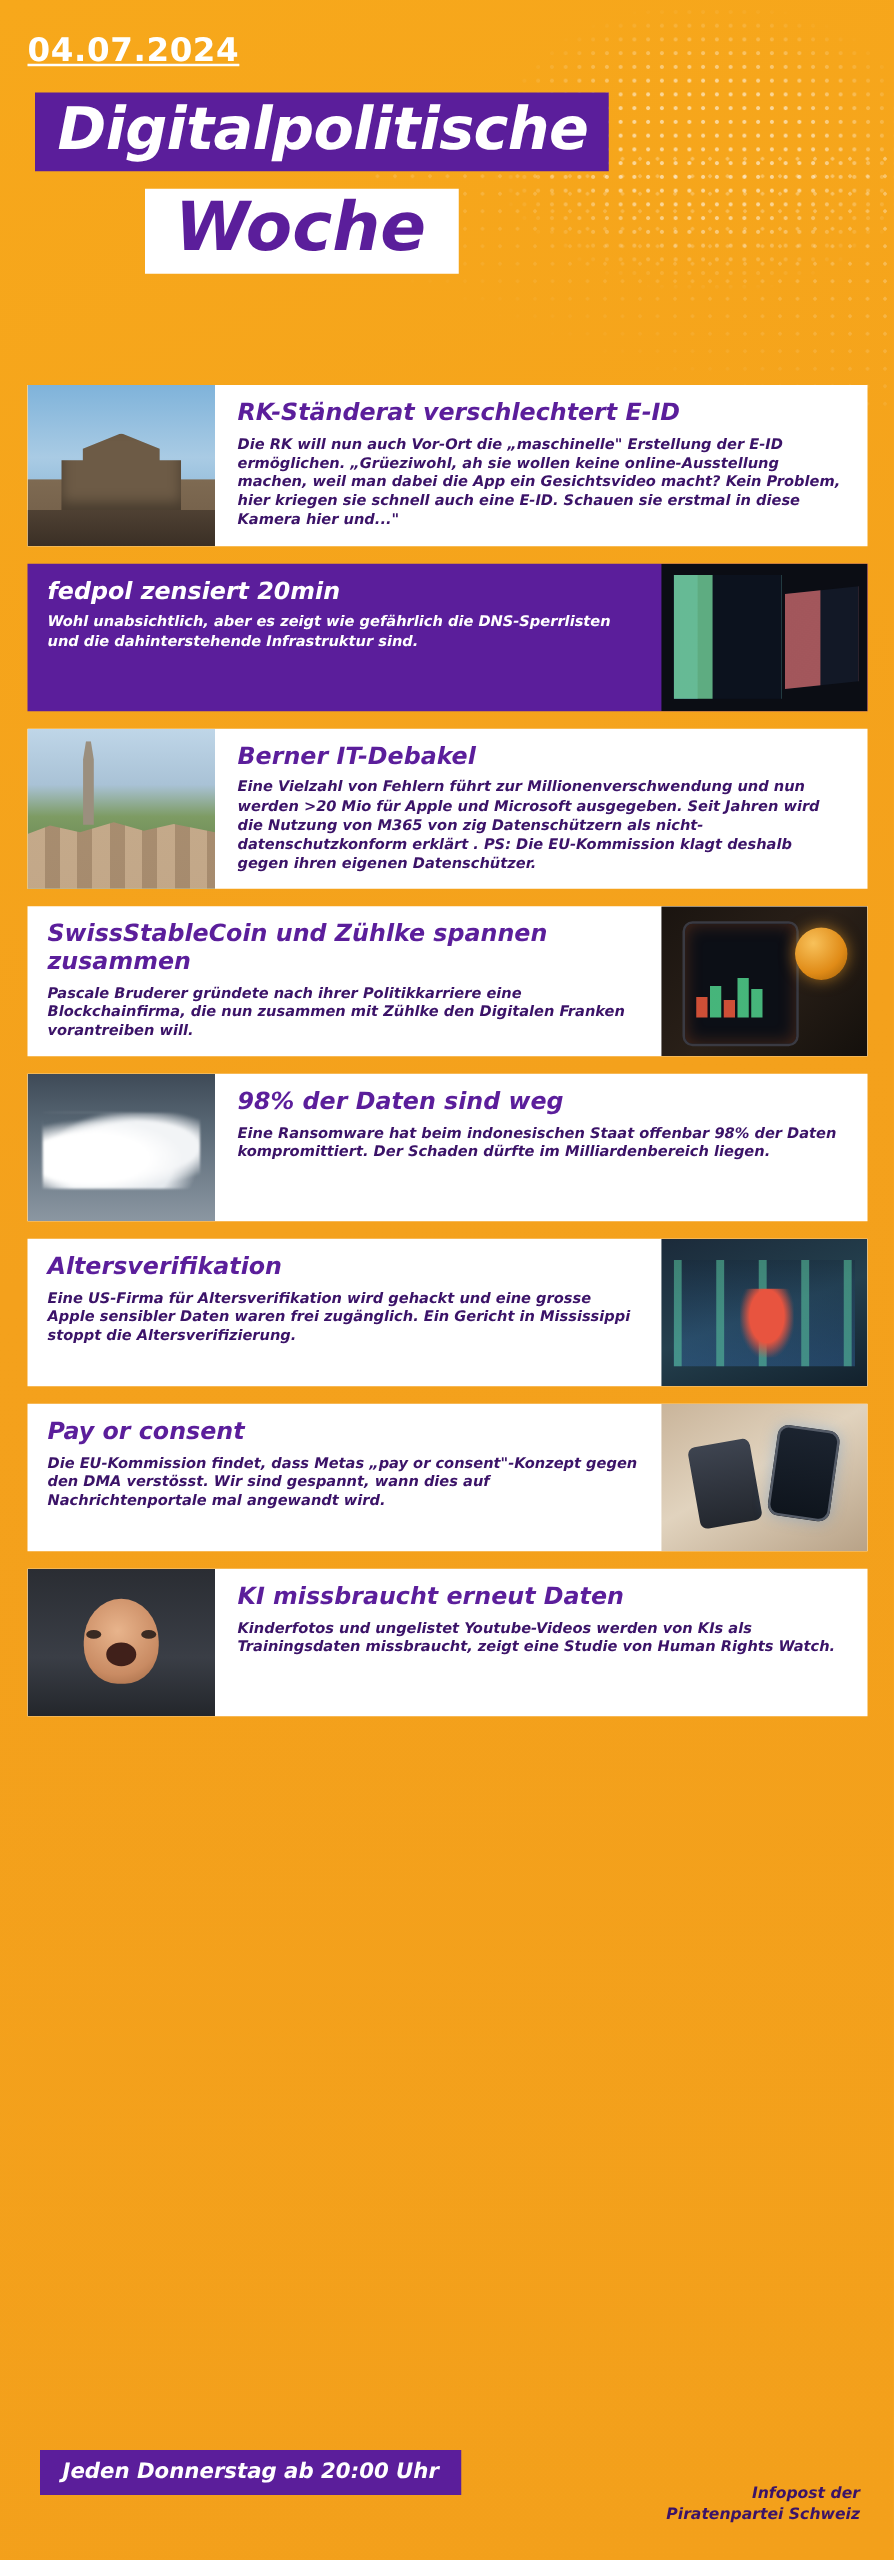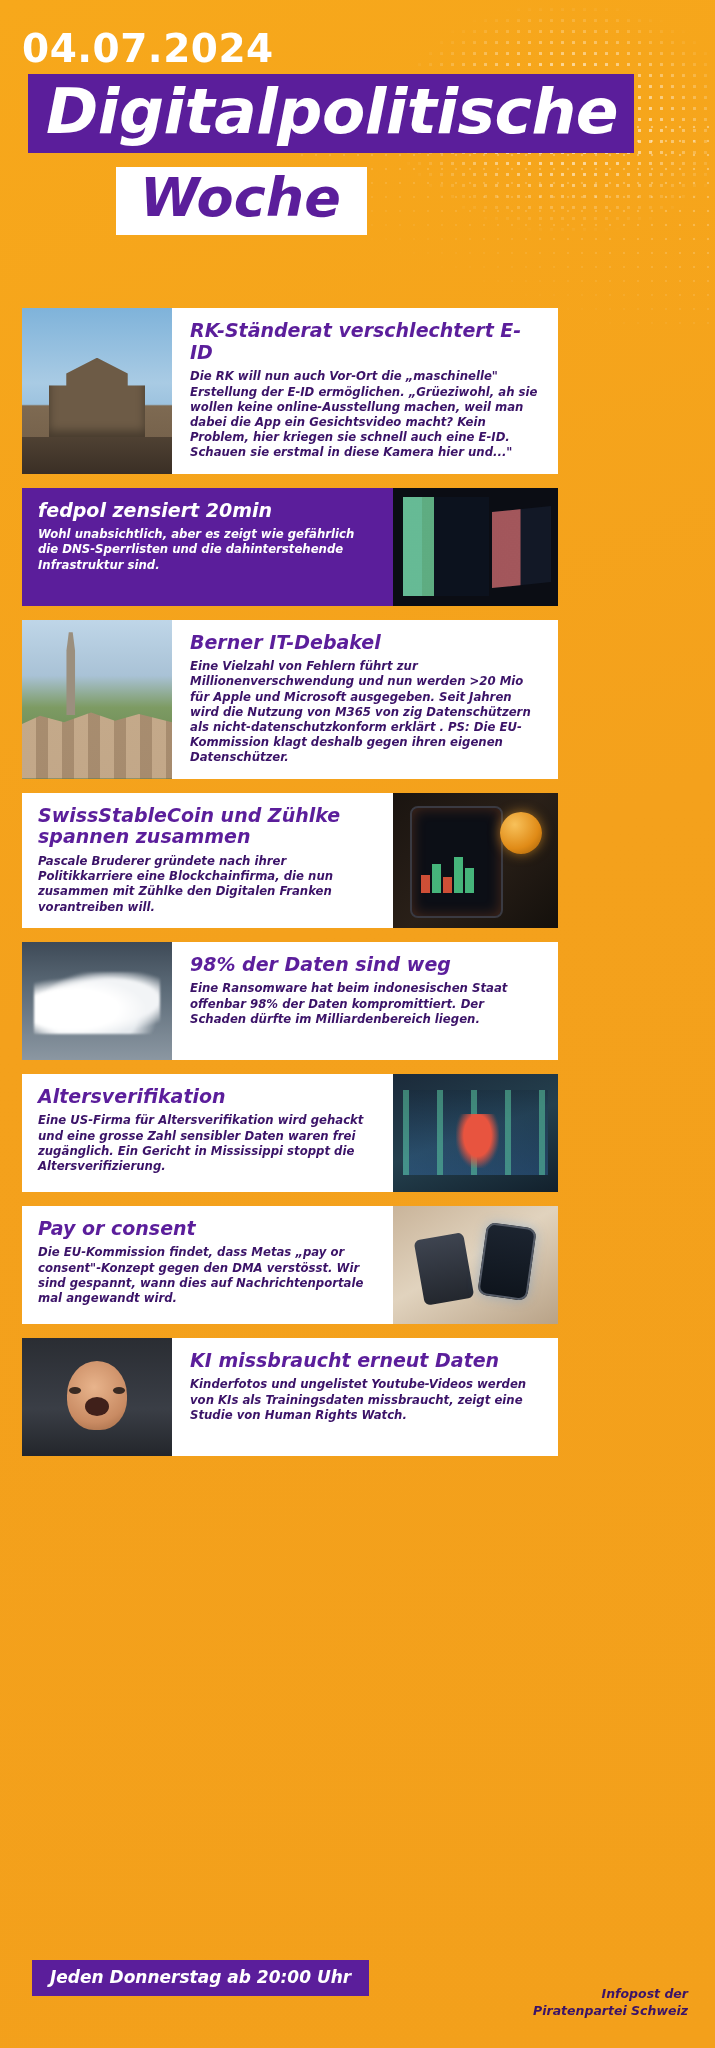--- a/index.html
+++ b/index.html
@@ -38,36 +38,37 @@
       radial-gradient(circle, rgba(255,255,255,0.40) 0 1.2px, transparent 1.6px);
     background-size: 14px 14px;
     -webkit-mask-image: linear-gradient(200deg, #000 0%, transparent 70%);
     mask-image: linear-gradient(200deg, #000 0%, transparent 70%);
     pointer-events: none;
   }
 
   .date {
     position: absolute;
     left: 22px; top: 26px;
-    font-size: 39px;
+    font-size: 26px;
     font-weight: 700;
     color: #ffffff;
     letter-spacing: 0.5px;
     font-family: "DejaVu Sans", sans-serif;
+    text-decoration: underline;
   }
 
   .title-block {
     position: absolute;
     top: 74px; left: 28px; right: 22px;
   }
   .title-line1 {
     display: inline-block;
     background: #5B1E9B;
     color: #ffffff;
-    font-size: 63px;
+    font-size: 47px;
     font-weight: 700;
     font-style: italic;
     padding: 6px 16px 10px 18px;
     line-height: 1.0;
     letter-spacing: -0.5px;
     font-family: "DejaVu Sans", sans-serif;
   }
   .title-line2-wrap { margin-top: 14px; margin-left: 88px; }
   .title-line2 {
     display: inline-block;
@@ -77,21 +78,21 @@
     font-weight: 700;
     font-style: italic;
     padding: 4px 26px 10px 24px;
     line-height: 1.0;
     font-family: "DejaVu Sans", sans-serif;
   }
 
   .articles {
     position: absolute;
     top: 308px; left: 22px;
-    width: 536px;
+    width: 672px;
   }
   .article {
     position: relative;
     margin-bottom: 14px;
     background: #ffffff;
     display: flex;
     overflow: hidden;
     min-height: 118px;
   }
   .article.dark { background: #5B1E9B; }
@@ -397,21 +398,21 @@
         <div class="text">Eine Ransomware hat beim indonesischen Staat offenbar 98% der Daten kompromittiert. Der Schaden dürfte im Milliardenbereich liegen.</div>
       </div>
     </div>
 
     <div class="article reverse">
       <div class="thumb wide">
         <div class="img img-age"></div>
       </div>
       <div class="body">
         <div class="headline">Altersverifikation</div>
-        <div class="text">Eine US-Firma für Altersverifikation wird gehackt und eine grosse Zahl sensibler Daten waren frei zugänglich.
+        <div class="text">Eine US-Firma für Altersverifikation wird gehackt und eine grosse Apple sensibler Daten waren frei zugänglich.
 Ein Gericht in Mississippi stoppt die Altersverifizierung.</div>
       </div>
     </div>
 
     <div class="article reverse">
       <div class="thumb wide">
         <div class="img img-pay"></div>
       </div>
       <div class="body">
         <div class="headline">Pay or consent</div>

